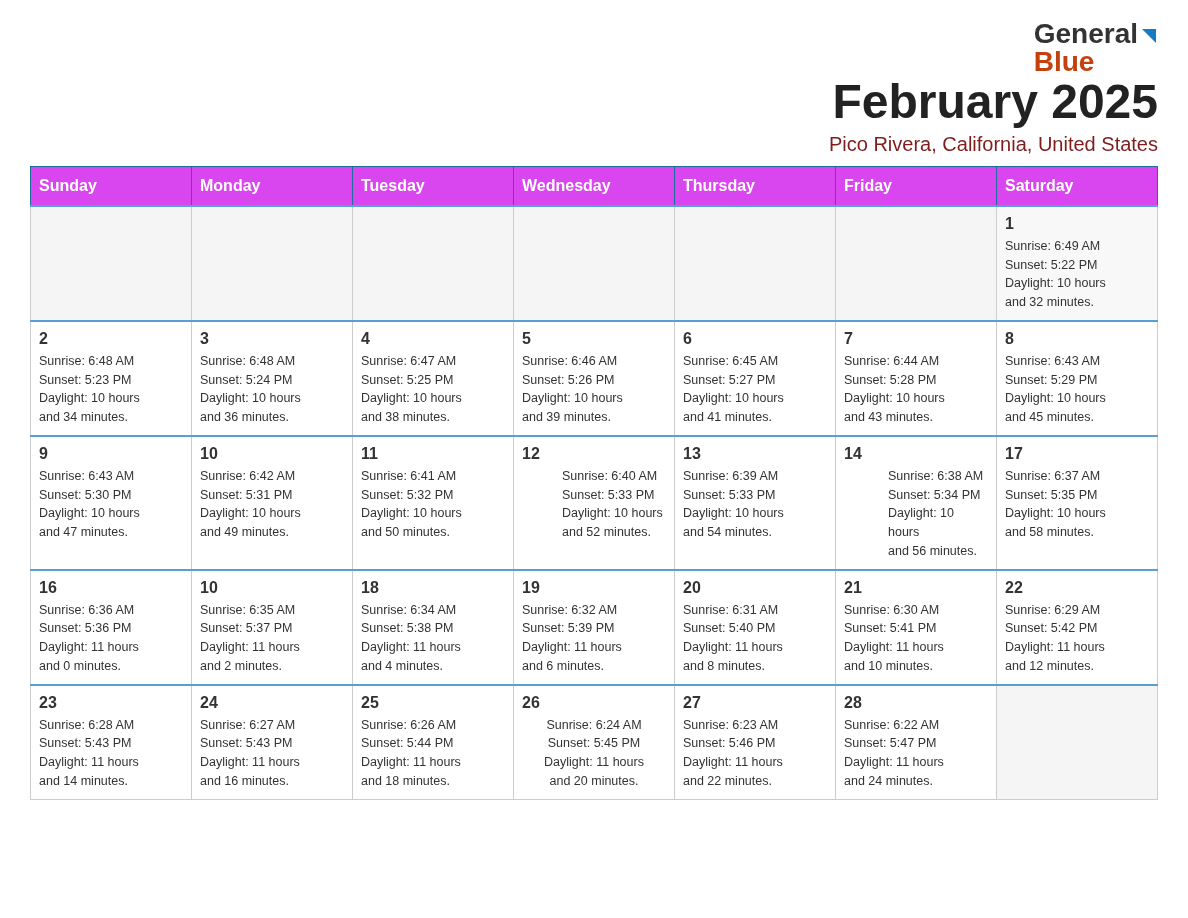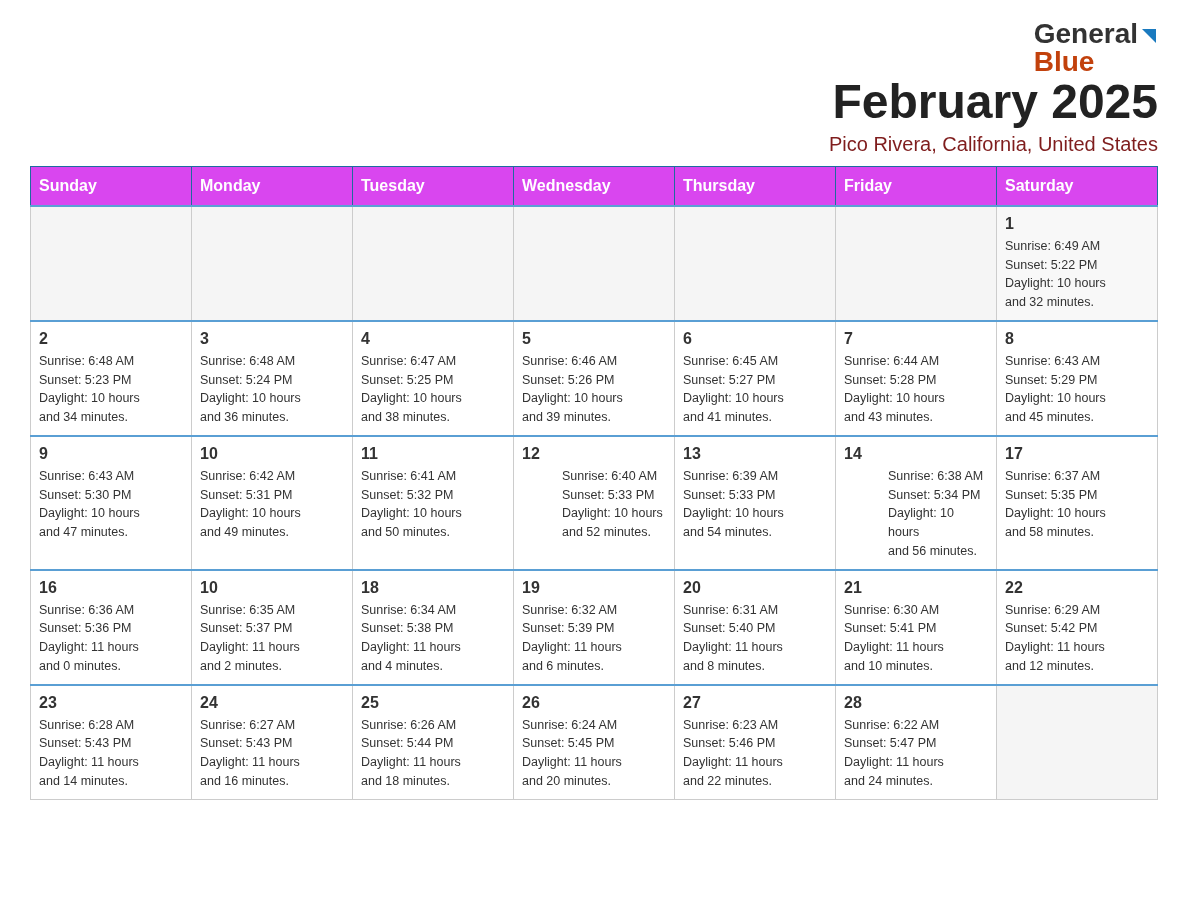--- a/index.html
+++ b/index.html
@@ -317,21 +317,21 @@
         </td>
         <td>
           <span class="day-number">25</span>
           <div class="day-info" style="white-space: pre-line;">Sunrise: 6:26 AM
 Sunset: 5:44 PM
 Daylight: 11 hours
 and 18 minutes.</div>
         </td>
         <td>
           <span class="day-number">26</span>
-          <div class="day-info" style="white-space: pre-line;">Sunrise: 6:24 AM
+          <div class="day-info" style="white-space: pre-line; text-align: center;">Sunrise: 6:24 AM
 Sunset: 5:45 PM
 Daylight: 11 hours
 and 20 minutes.</div>
         </td>
         <td>
           <span class="day-number">27</span>
           <div class="day-info" style="white-space: pre-line;">Sunrise: 6:23 AM
 Sunset: 5:46 PM
 Daylight: 11 hours
 and 22 minutes.</div>

